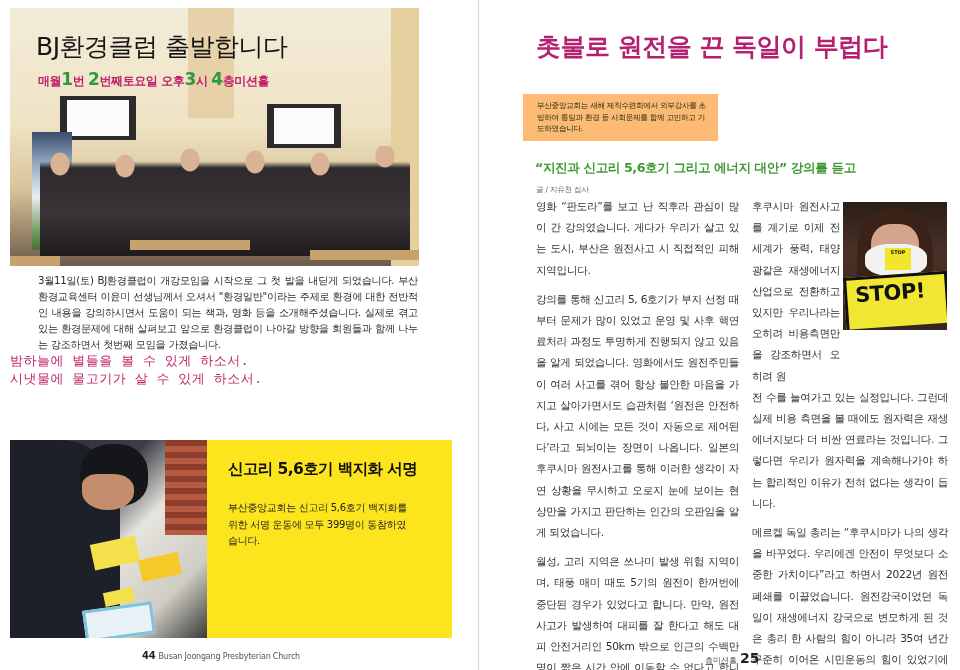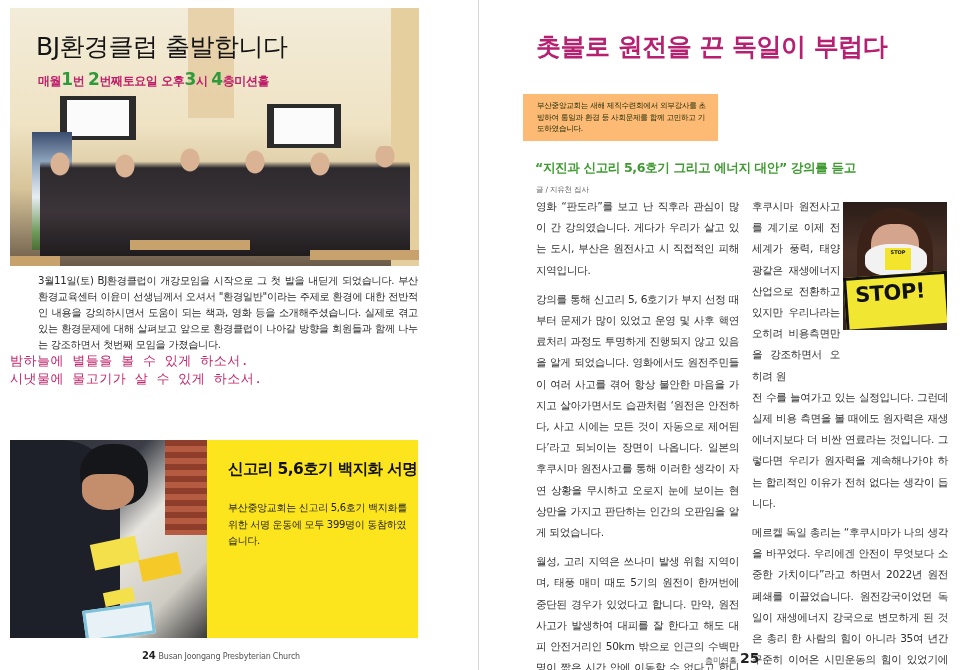--- a/index.html
+++ b/index.html
@@ -65,21 +65,21 @@
   .photo-sign .person { position: absolute; left: 0; top: 0; width: 110px; height: 198px; background: #1e2029; border-radius: 0 60px 0 0; }
   .photo-sign .head { position: absolute; left: 70px; top: 4px; width: 68px; height: 62px; background: #15161a; border-radius: 45% 45% 40% 50%; }
   .photo-sign .face { position: absolute; left: 72px; top: 34px; width: 52px; height: 36px; background: #c48d6c; border-radius: 30% 40% 50% 50%; }
   .photo-sign .paper { position: absolute; background: #f4e04a; transform: rotate(-12deg); }
   .photo-sign .paper.p1 { left: 82px; top: 100px; width: 46px; height: 26px; }
   .photo-sign .paper.p2 { left: 130px; top: 116px; width: 40px; height: 22px; background: #f5c928; }
   .photo-sign .paper.p3 { left: 94px; top: 150px; width: 30px; height: 14px; }
   .photo-sign .sheet { position: absolute; left: 74px; top: 166px; width: 70px; height: 32px; background: #e8f2f6; border: 3px solid #7ec3dc; transform: rotate(-8deg); }
 
   .yellow-box {
-    position: absolute; left: 207px; top: 440px; width: 211px; height: 198px; background: #fde51e;
+    position: absolute; left: 207px; top: 440px; width: 245px; height: 198px; background: #fde51e;
   }
   .yellow-title {
     position: absolute; left: 21px; top: 19px; font-size: 15.5px; font-weight: bold; color: #111; letter-spacing: -0.6px;
   }
   .yellow-text {
     position: absolute; left: 21px; top: 60px; width: 180px; font-size: 10px; line-height: 16.5px; color: #222; letter-spacing: -0.3px;
   }
 
   .footer-left { position: absolute; left: 142px; top: 650px; font-size: 8px; color: #555; letter-spacing: -0.2px; }
   .footer-left .pg { font-size: 10px; color: #222; font-weight: bold; margin-right: 3px; }
@@ -157,21 +157,21 @@
     <div class="paper p3"></div>
     <div class="sheet"></div>
   </div>
 
   <div class="yellow-box">
     <div class="yellow-title">신고리 5,6호기 백지화 서명</div>
     <p class="yellow-text">부산중앙교회는 신고리 5,6호기 백지화를 위한 서명 운동에 모두 399명이 동참하였습니다.</p>
   </div>
 
   <div class="footer-left">
-    <span class="pg">24</span><span>Busan Joongang Presbyterian Church</span>
+    <span class="pg">44</span><span>Busan Joongang Presbyterian Church</span>
   </div>
 </div>
 
 <div class="spine"></div>
 
 <div class="page page-right">
   <h1 class="right-title">촛불로 원전을 끈 독일이 부럽다</h1>
 
   <div class="green-box">부산중앙교회는 새해 제직수련회에서 외부강사를 초빙하여 통일과 환경 등 사회문제를 함께 고민하고 기도하였습니다.</div>
 

